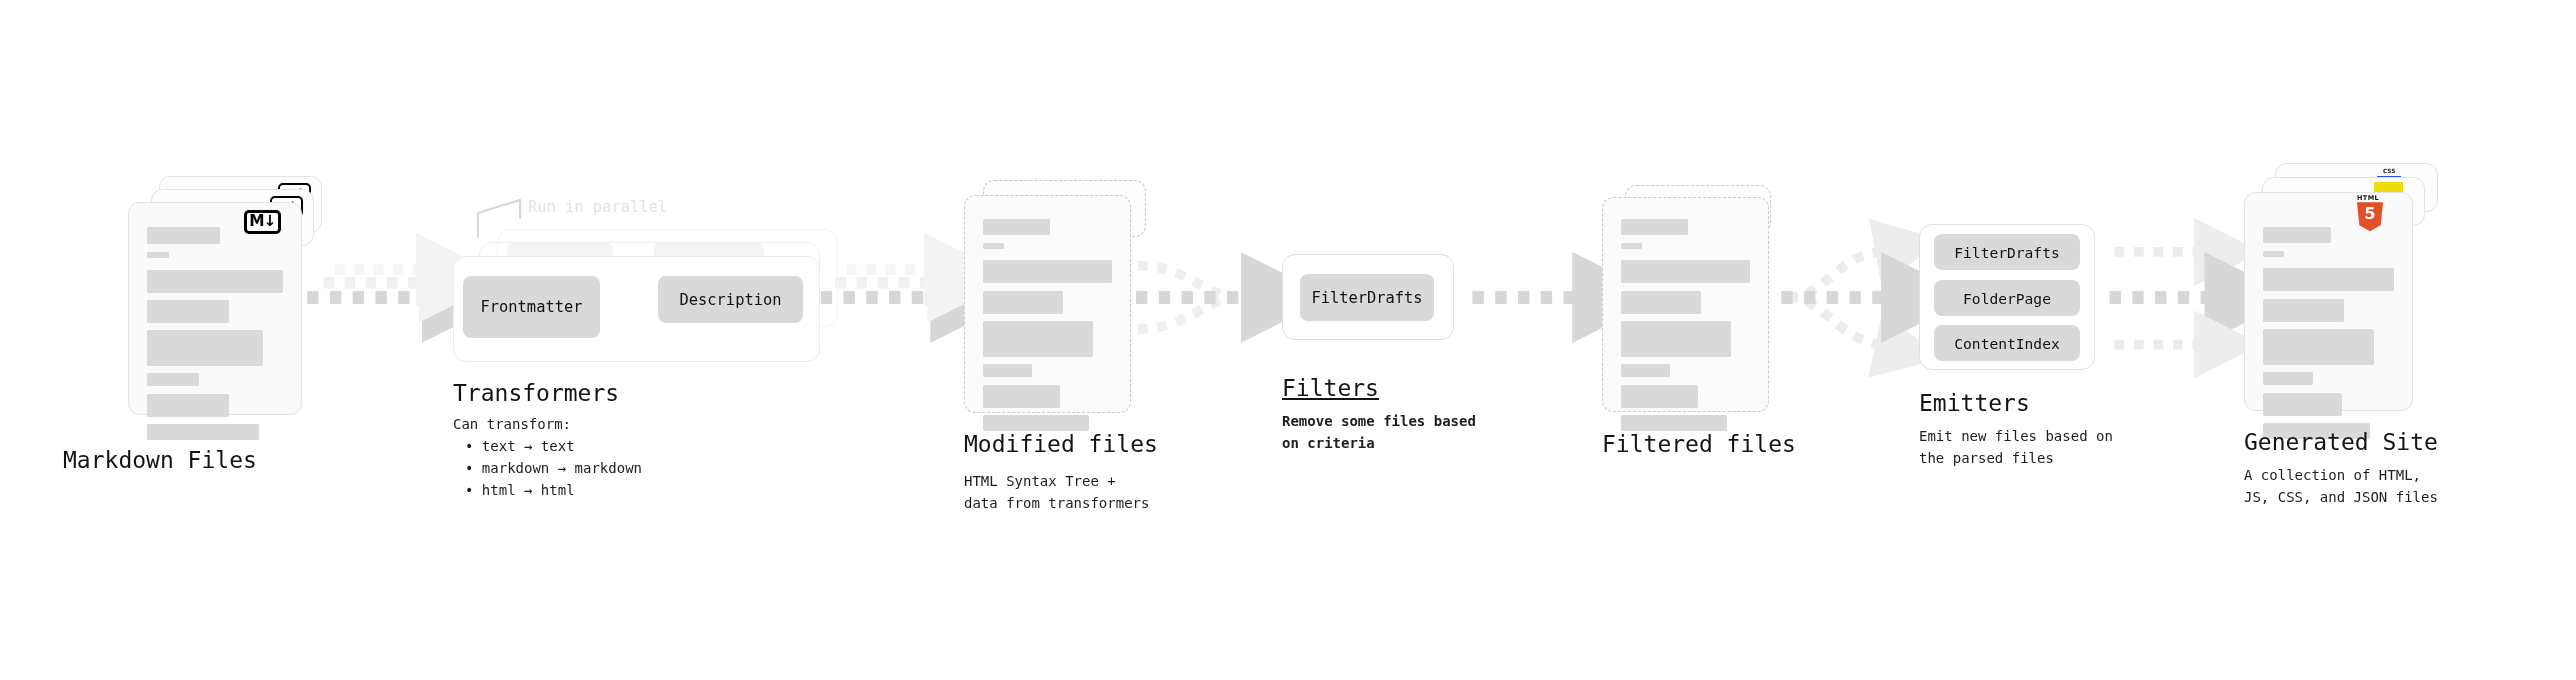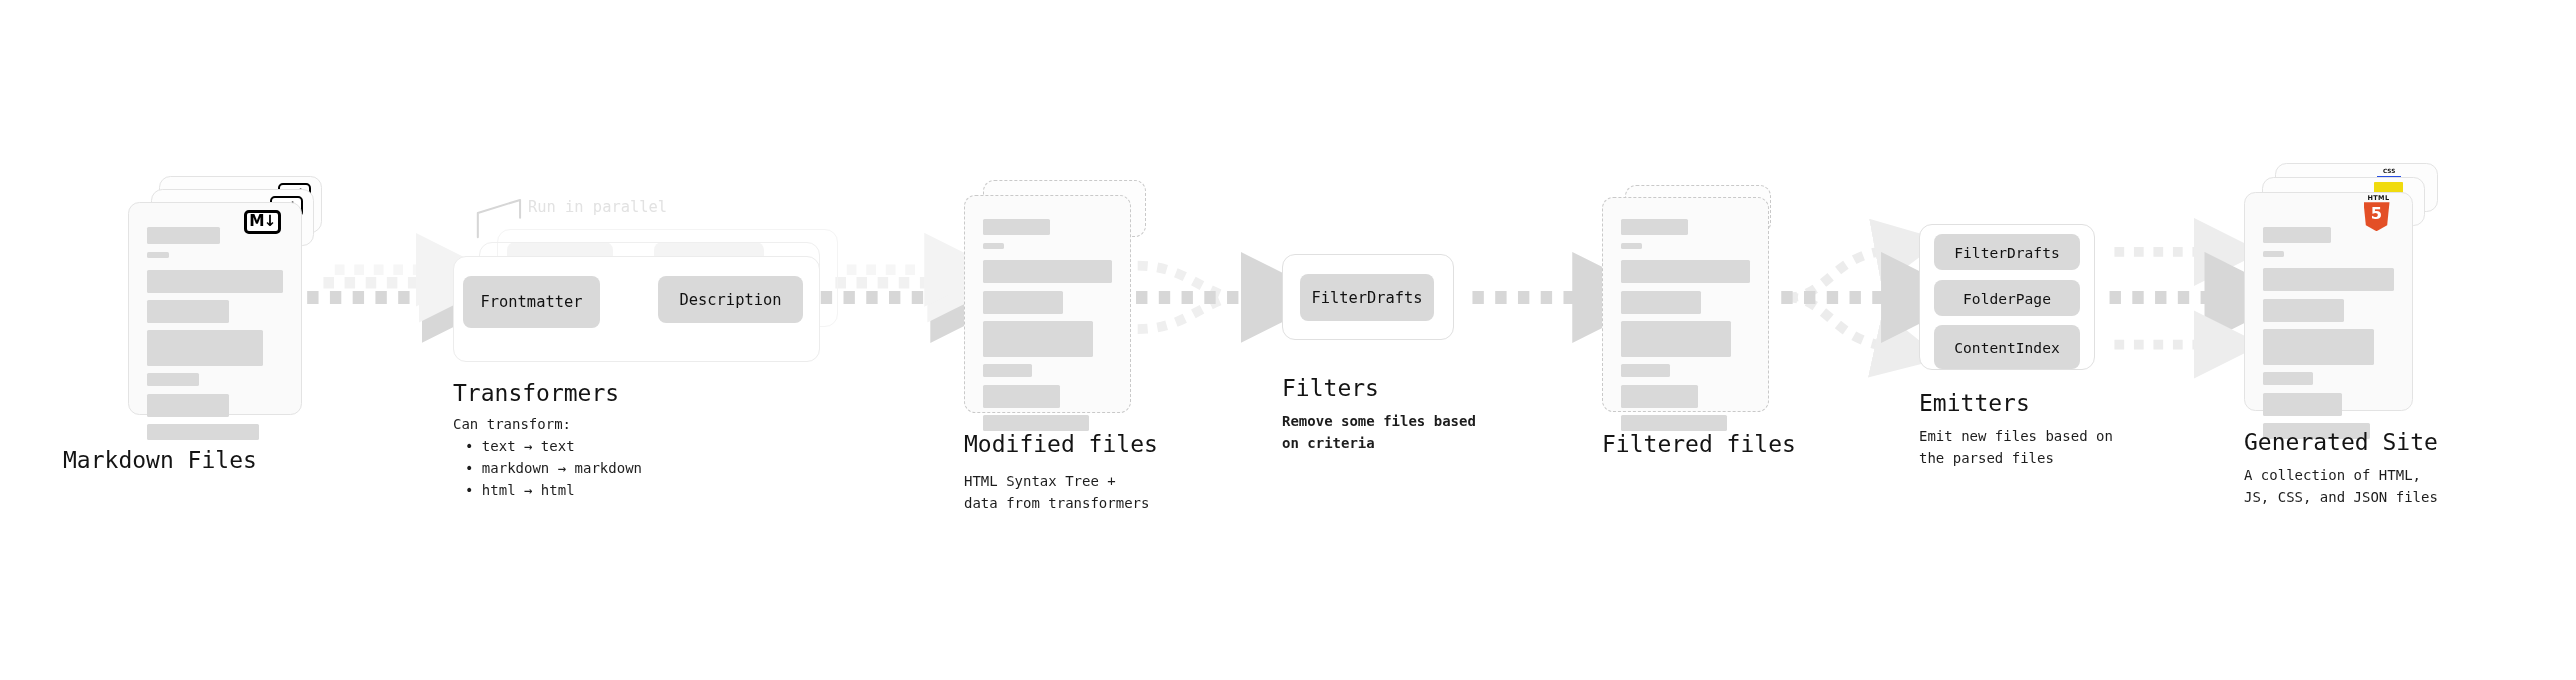--- a/index.html
+++ b/index.html
@@ -47,21 +47,21 @@
     display: flex; align-items: center; justify-content: center;
     font-family: "DejaVu Sans", "Liberation Sans", sans-serif;
     font-weight: 700; font-size: 15.4px; line-height: 1; color: #000;
     letter-spacing: -0.8px;
   }
   .md-badge.mini { width: 32.5px; height: 21px; border-width: 2.4px; font-size: 13px; }
 
   .html5-badge {
     position: absolute;
     width: 32.5px; height: 37px;
-    display: flex; flex-direction: column; align-items: flex-end;
+    display: flex; flex-direction: column; align-items: flex-start;
   }
   .html5-badge .h5-word {
     font-family: "DejaVu Sans", "Liberation Sans", sans-serif;
     font-size: 6.5px; font-weight: 700; letter-spacing: 0.4px; color: #111;
     line-height: 1; margin-bottom: 0.8px;
   }
   .html5-badge .shield {
     width: 26px; height: 29px;
     background: #E34F26;
     clip-path: polygon(0 0, 100% 0, 91% 79%, 50% 100%, 9% 79%);
@@ -229,21 +229,21 @@
     <div class="box faint2" style="left:497px; top:229px; width:341px; height:98px;"></div>
     <div class="pill f2" style="left:507px; top:242px; width:106px; height:39px;"></div>
     <div class="pill f2" style="left:654px; top:242px; width:110px; height:39px;"></div>
 
     <div class="box faint" style="left:479px; top:242px; width:341px; height:98px;"></div>
     <div class="pill f1" style="left:488px; top:256px; width:106px; height:41px;"></div>
     <div class="pill f1" style="left:657px; top:256px; width:112px; height:41px;"></div>
 
     <div class="box" style="left:453px; top:256px; width:367px; height:106px; border-color:#ececec;"></div>
 
-    <div class="pill" style="left:463px; top:276px; width:137px; height:52px;">Frontmatter</div>
+    <div class="pill" style="left:463px; top:276px; width:137px; height:62px;">Frontmatter</div>
     <div class="pill" style="left:658px; top:276px; width:145px; height:47px;">Description</div>
 
     <div class="caption-faint" style="left:528px; top:198px;">Run in parallel</div>
 
     <div class="title" style="left:453px; top:380px;">Transformers</div>
 
     <div class="subtitle" style="left:453px; top:414px;">Can transform:</div>
 
     <div class="bullets" style="left:465px; top:435px;"><span>• text → text</span><br><span>• markdown → markdown</span><br><span>• html → html</span></div>
   </div>
@@ -266,21 +266,21 @@
 
     <div class="title" style="left:964px; top:431px;">Modified files</div>
     <div class="subtitle" style="left:964px; top:471px;">HTML Syntax Tree +
 data from transformers</div>
   </div>
 
   <div class="node">
     <div class="box" style="left:1282px; top:254px; width:172px; height:86px;"></div>
     <div class="pill" style="left:1300px; top:274px; width:134px; height:47px;">FilterDrafts</div>
 
-    <div class="title" style="left:1282px; top:375px;">Filters</div>
+    <div class="title" style="left:1282px; top:375px;text-decoration:underline;">Filters</div>
     <div class="subtitle" style="left:1282px; top:411px;font-weight:bold;">Remove some files based
 on criteria</div>
   </div>
 
   <div class="node">
     <div class="card dashed" style="left:1625px; top:185px; width:146px; height:49px; background:#fdfdfd;"></div>
 
     <div class="card dashed" style="left:1602px; top:197px; width:167px; height:215px;">
       <div class="skeleton" style="top:21px;">
         <div class="bar" style="width:52%; height:16.3px;"></div>
@@ -295,21 +295,21 @@
     </div>
 
     <div class="title" style="left:1602px; top:431px;text-align:center;">Filtered files</div>
   </div>
 
   <div class="node">
     <div class="box" style="left:1919px; top:224px; width:176px; height:146px;"></div>
 
     <div class="pill" style="left:1934px; top:234px; width:146px; height:36px; font-size:14.6px;">FilterDrafts</div>
     <div class="pill" style="left:1934px; top:280px; width:146px; height:36px; font-size:14.6px;">FolderPage</div>
-    <div class="pill" style="left:1934px; top:325px; width:146px; height:44px; font-size:14.6px;">ContentIndex</div>
+    <div class="pill" style="left:1934px; top:325px; width:146px; height:36px; font-size:14.6px;">ContentIndex</div>
 
     <div class="title" style="left:1919px; top:390px;">Emitters</div>
     <div class="subtitle" style="left:1919px; top:426px;">Emit new files based on
 the parsed files</div>
   </div>
 
   <div class="node">
 
     <div class="card ghost" style="left:2275px; top:163px; width:163px; height:49px;"></div>
     <div class="css-badge" style="left:2377px; top:169px;">

